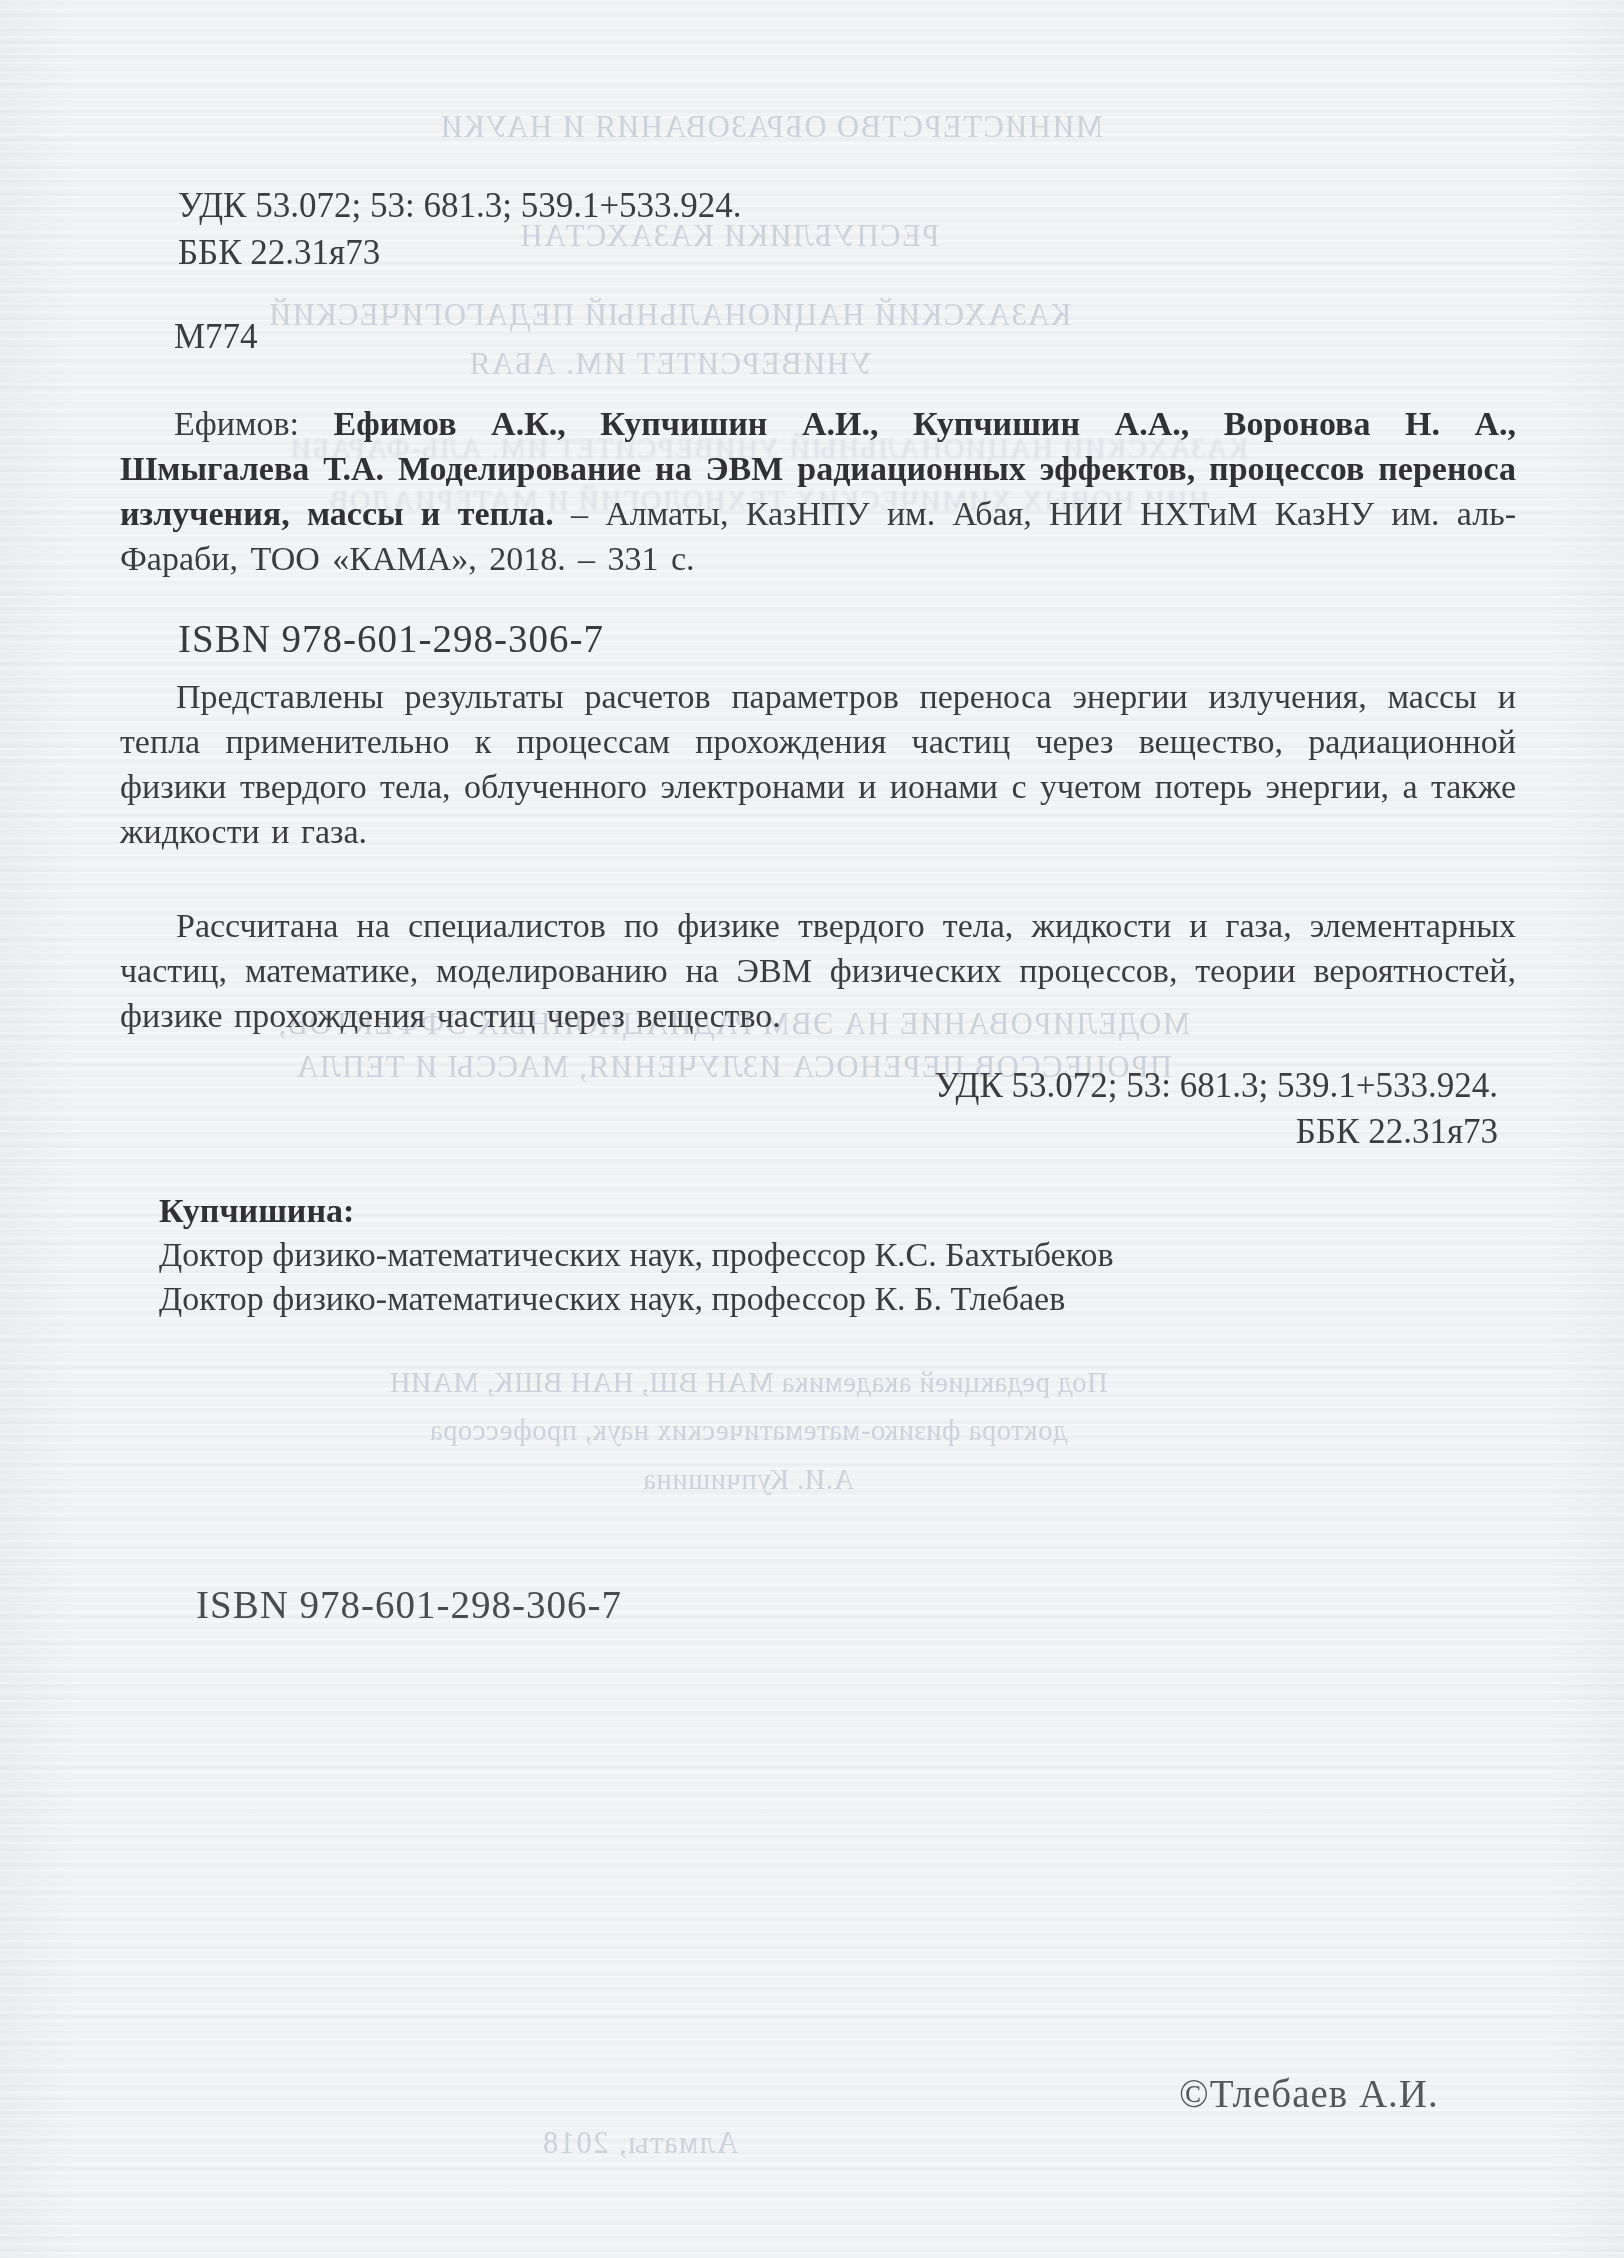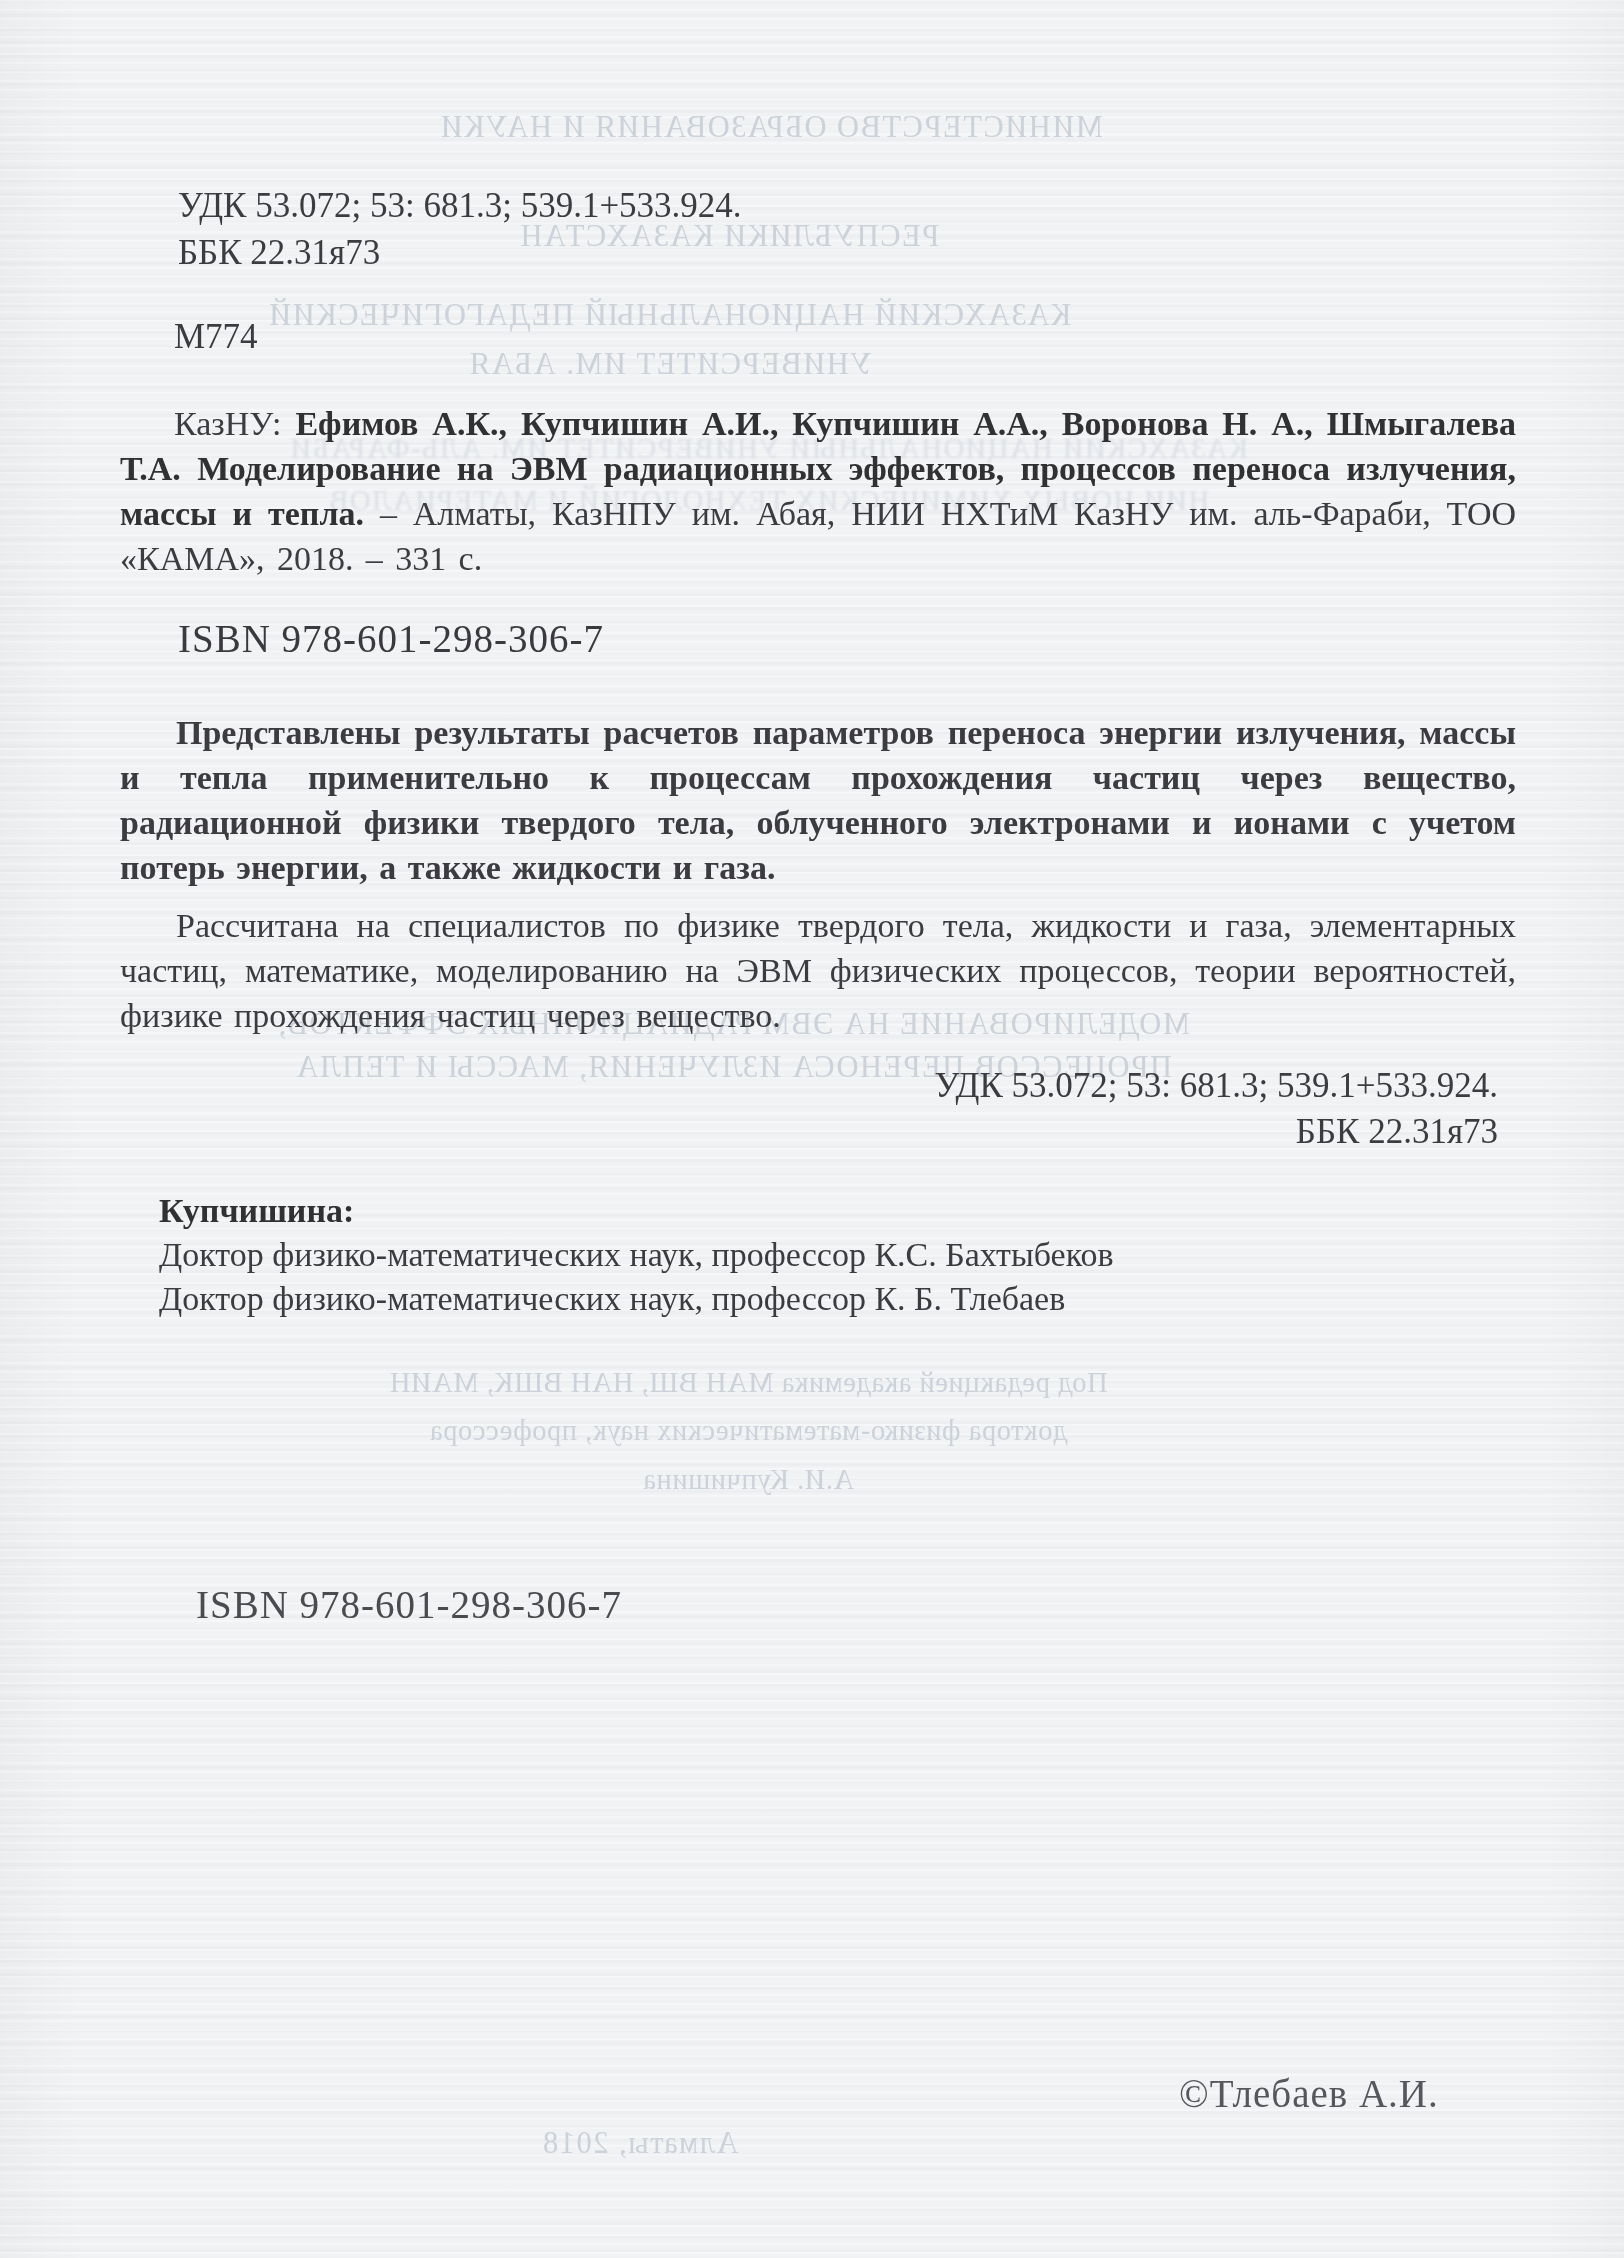--- a/index.html
+++ b/index.html
@@ -55,21 +55,21 @@
   }
   .authors b{font-weight:bold;color:#313134;}
   .isbn{font-size:39px;font-weight:normal;letter-spacing:1px;}
   .isbn-top{top:607px;left:169px;color:#3a3a3e;}
   .isbn-bottom{top:1573px;left:187px;color:#4a4a4f;}
   .para{
     left:111px;width:1396px;
     font-size:34px;line-height:45px;
     text-align:justify;text-indent:56px;word-spacing:3px;
   }
-  .para1{top:701px;font-weight:bold;}
+  .para1{top:665px;}
   .para2{top:894px;}
   .codes-right{top:1054px;right:117px;text-align:right;font-size:35px;line-height:46px;}
   .reviewers{top:1180px;left:150px;font-size:34px;line-height:44px;}
   .rev-heading{font-weight:bold;color:#313134;}
   .copyright{top:2062px;left:1170px;font-size:39px;color:#56565c;letter-spacing:1px;}
 </style>
 </head>
 <body>
 
 <div class="page">
@@ -87,21 +87,21 @@
     <div class="st st9">доктора физико-математических наук, профессора</div>
     <div class="st st10">А.И. Купчишина</div>
     <div class="st st11">Алматы, 2018</div>
   </div>
 
   <div class="abs udc-top">УДК 53.072; 53: 681.3; 539.1+533.924.</div>
   <div class="abs bbk-top">ББК 22.31я73</div>
 
   <div class="abs m774">М774</div>
 
-  <p class="abs authors"><span>КазНУ: </span><b>Ефимов А.К., Купчишин А.И., Купчишин А.А., Воронова Н. А., Шмыгалева Т.А. Моделирование на ЭВМ радиационных эффектов, процессов переноса излучения, массы и тепла.</b><span> – Алматы, КазНПУ им. Абая, НИИ НХТиМ КазНУ им. аль-Фараби, ТОО «КАМА», 2018. – 331 с.</span></p>
+  <p class="abs authors"><span>Ефимов: </span><b>Ефимов А.К., Купчишин А.И., Купчишин А.А., Воронова Н. А., Шмыгалева Т.А. Моделирование на ЭВМ радиационных эффектов, процессов переноса излучения, массы и тепла.</b><span> – Алматы, КазНПУ им. Абая, НИИ НХТиМ КазНУ им. аль-Фараби, ТОО «КАМА», 2018. – 331 с.</span></p>
 
   <div class="abs isbn isbn-top">ISBN 978-601-298-306-7</div>
 
   <p class="abs para para1">Представлены результаты расчетов параметров переноса энергии излучения, массы и тепла применительно к процессам прохождения частиц через вещество, радиационной физики твердого тела, облученного электронами и ионами с учетом потерь энергии, а также жидкости и газа.</p>
   <p class="abs para para2">Рассчитана на специалистов по физике твердого тела, жидкости и газа, элементарных частиц, математике, моделированию на ЭВМ физических процессов, теории вероятностей, физике прохождения частиц через вещество.</p>
 
   <div class="abs codes-right">
     <div>УДК 53.072; 53: 681.3; 539.1+533.924.</div>
     <div>ББК 22.31я73</div>
   </div>

